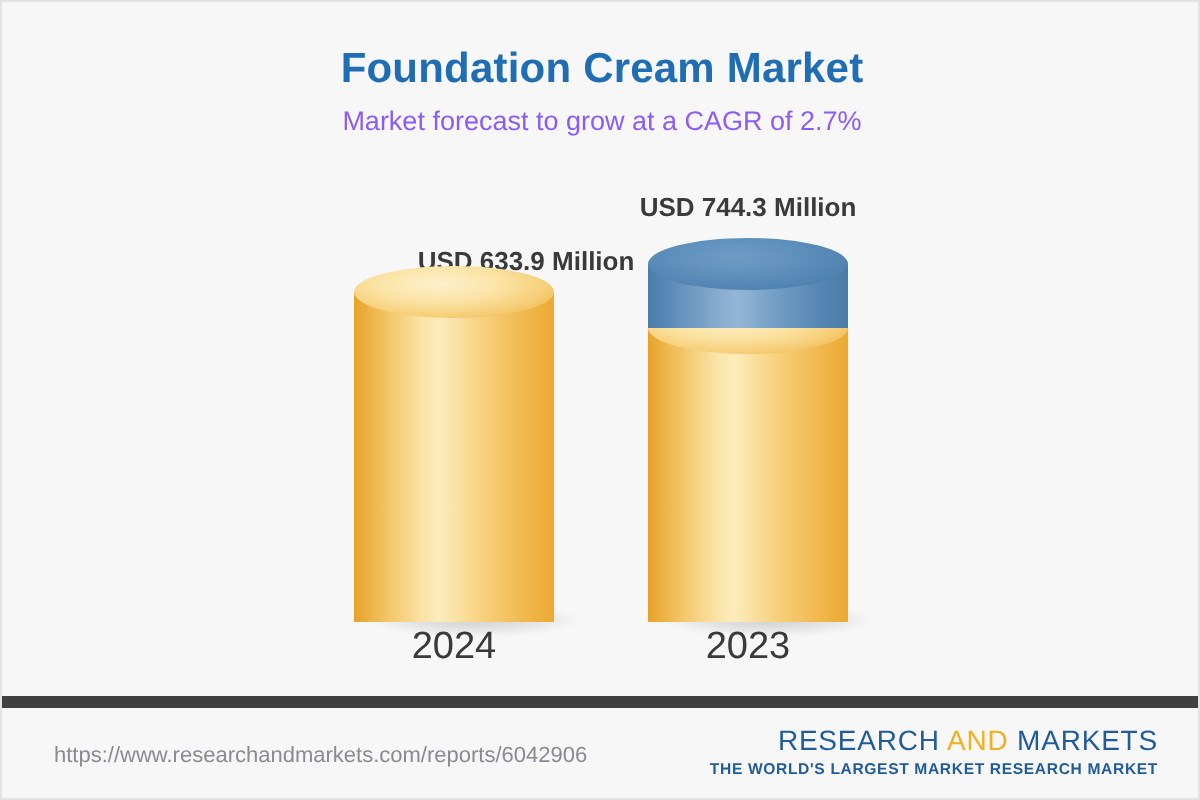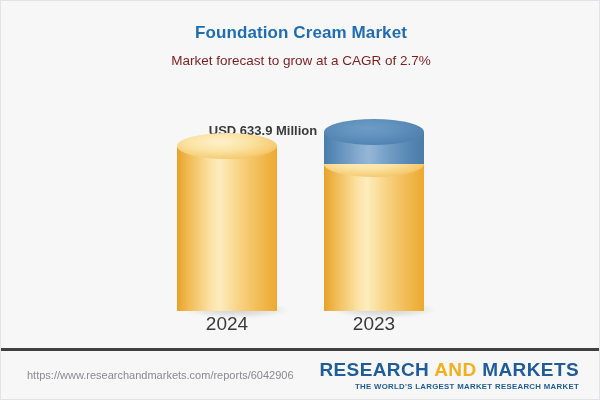--- a/index.html
+++ b/index.html
@@ -22,33 +22,33 @@
     overflow: hidden;
   }
 
   
   .chart-title {
     position: absolute;
     left: 0;
     top: 22px;
     width: 600px;
     text-align: center;
-    font-size: 17px;
+    font-size: 21px;
     font-weight: bold;
     color: #1f6eb4;
     letter-spacing: 0.1px;
   }
   .chart-subtitle {
     position: absolute;
     left: 0;
     top: 52px;
     width: 600px;
     text-align: center;
     font-size: 13.5px;
-    color: #7f1d1d;
+    color: #8b5cf6;
   }
 
   
   .plot {
     position: absolute;
     left: 0;
     top: 0;
     width: 600px;
     height: 348px;
   }
@@ -165,40 +165,40 @@
       #3e6d96 100%);
   }
 
   
   .footer {
     position: absolute;
     left: 0;
     bottom: 0;
     width: 600px;
     height: 51px;
-    border-top: 3px solid #404040;
+    border-top: 6px solid #404040;
     box-sizing: border-box;
   }
   .footer-url {
     position: absolute;
     left: 26px;
     top: 18px;
     font-size: 11px;
     color: #8a8a90;
     white-space: nowrap;
   }
   .logo {
     position: absolute;
     right: 22px;
     top: 9px;
     text-align: right;
   }
   .logo-main {
-    font-size: 19px;
-    font-weight: bold;
+    font-size: 14px;
+    font-weight: normal;
     letter-spacing: 0.4px;
     color: #1f5c99;
     line-height: 1.05;
     white-space: nowrap;
   }
   .logo-main .accent { color: #f2b01e; }
   .logo-tag {
     margin-top: 2px;
     font-size: 7.8px;
     font-weight: bold;
@@ -228,20 +228,21 @@
           <div class="seg-body"></div>
           <div class="seg-cap"></div>
         </div>
       </div>
 
       <div class="cat-label">2024</div>
     </div>
 
     <div class="bar-group" style="left:323px; width:100px;">
 
+      <div class="value-label" style="top:95px;">USD 744.3 Million</div>
 
       <div class="cylinder" style="top:131px; height:179px;">
         <div class="cyl-shadow"></div>
 
         <div class="seg fill-yellow" style="top:32px; bottom:0;">
           <div class="seg-body"></div>
           <div class="seg-cap"></div>
         </div>
 
         <div class="seg fill-blue" style="top:0; height:32px;">

